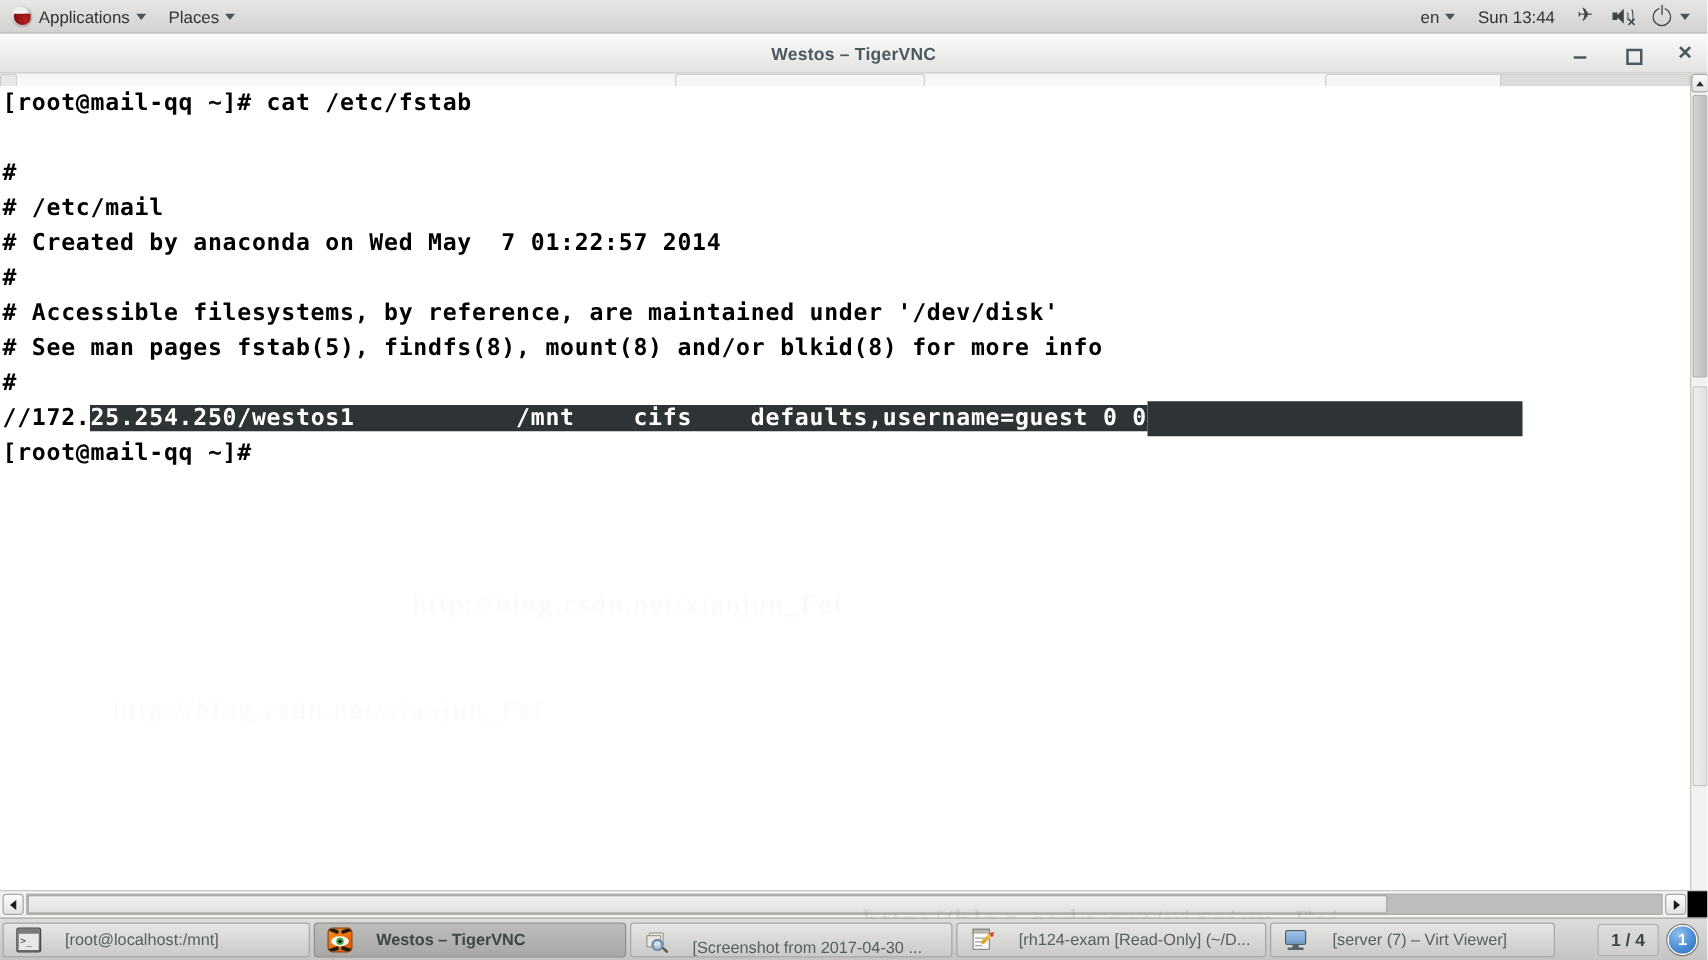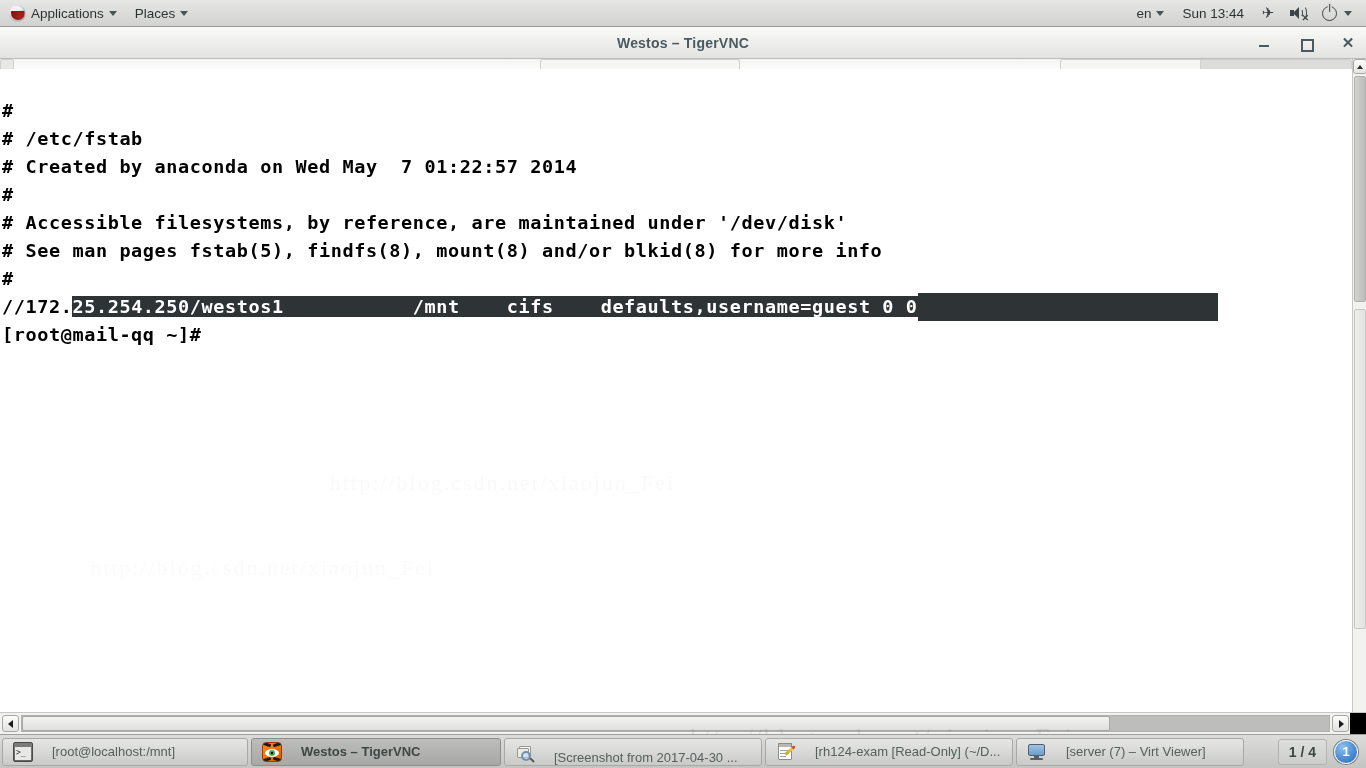--- a/index.html
+++ b/index.html
@@ -669,23 +669,24 @@
 
       <div id="remote-toolbar-sliver">
         <span class="tab-edge t1"></span>
         <span class="tab-edge t2"></span>
         <span class="tab-edge t3"></span>
         <span class="tab-edge t4"></span>
       </div>
 
       <div id="terminal">
 
+      <div class="term-line">[root@mail-qq ~]# cat /etc/fstab</div>
           <div class="term-line">&nbsp;</div>
           <div class="term-line">#</div>
-          <div class="term-line"># /etc/fstab</div>
+          <div class="term-line"># /etc/mail</div>
           <div class="term-line"># Created by anaconda on Wed May  7 01:22:57 2014</div>
           <div class="term-line">#</div>
           <div class="term-line"># Accessible filesystems, by reference, are maintained under '/dev/disk'</div>
           <div class="term-line"># See man pages fstab(5), findfs(8), mount(8) and/or blkid(8) for more info</div>
           <div class="term-line">#</div>
           <div class="term-line selected-row"><span>//172.</span><span class="sel">25.254.250/westos1           /mnt    cifs    defaults,username=guest 0 0</span><span class="sel-fill" style="width: 300px;">&nbsp;</span></div>
           <div class="term-line">[root@mail-qq ~]#</div>
         </div>
 
       <div id="vscroll">

